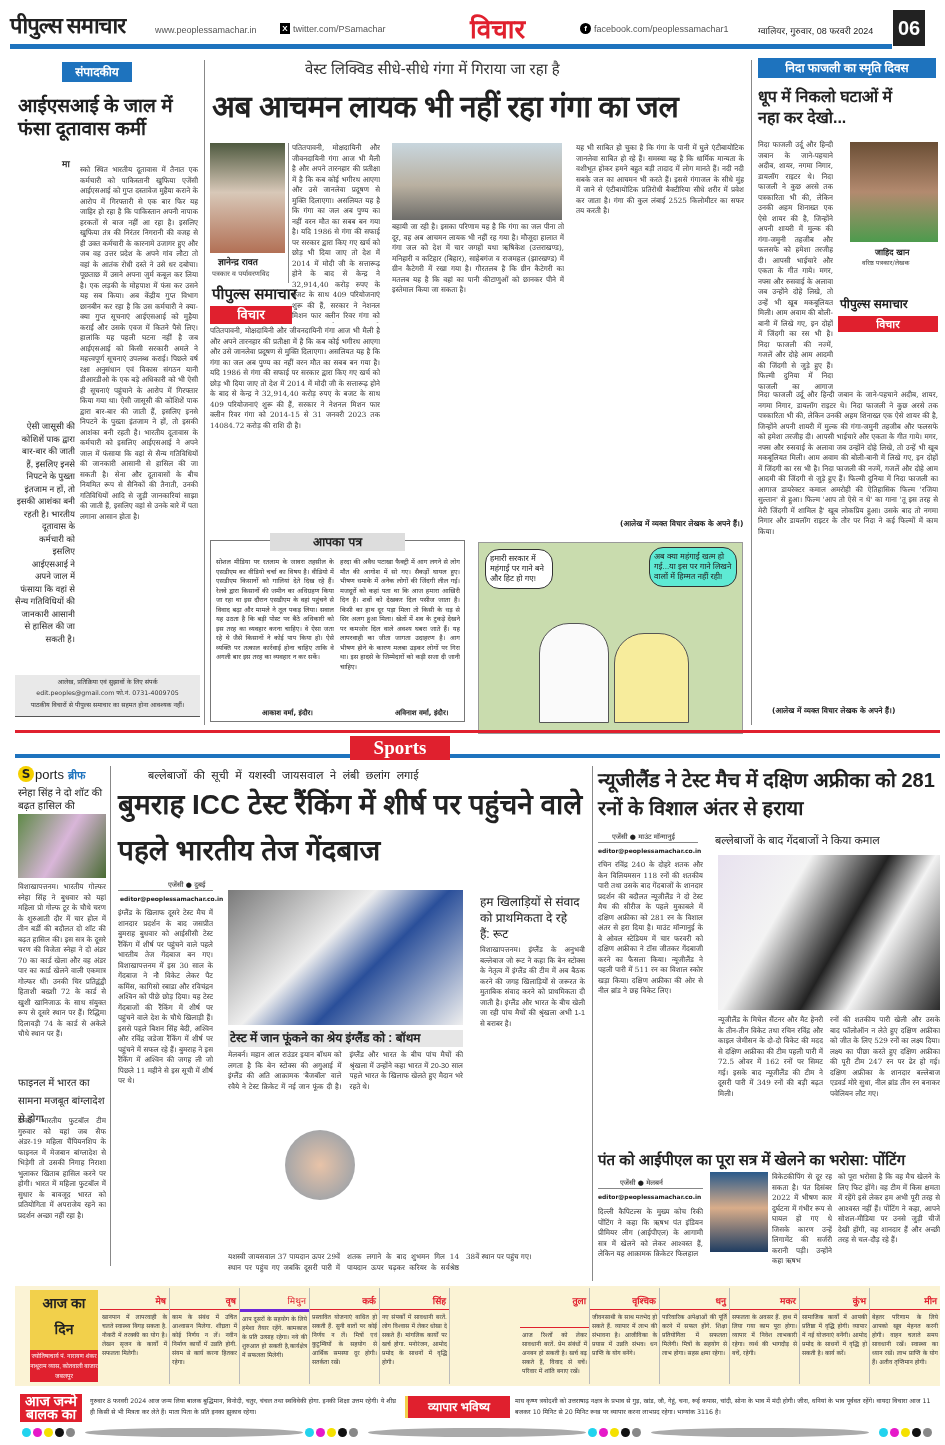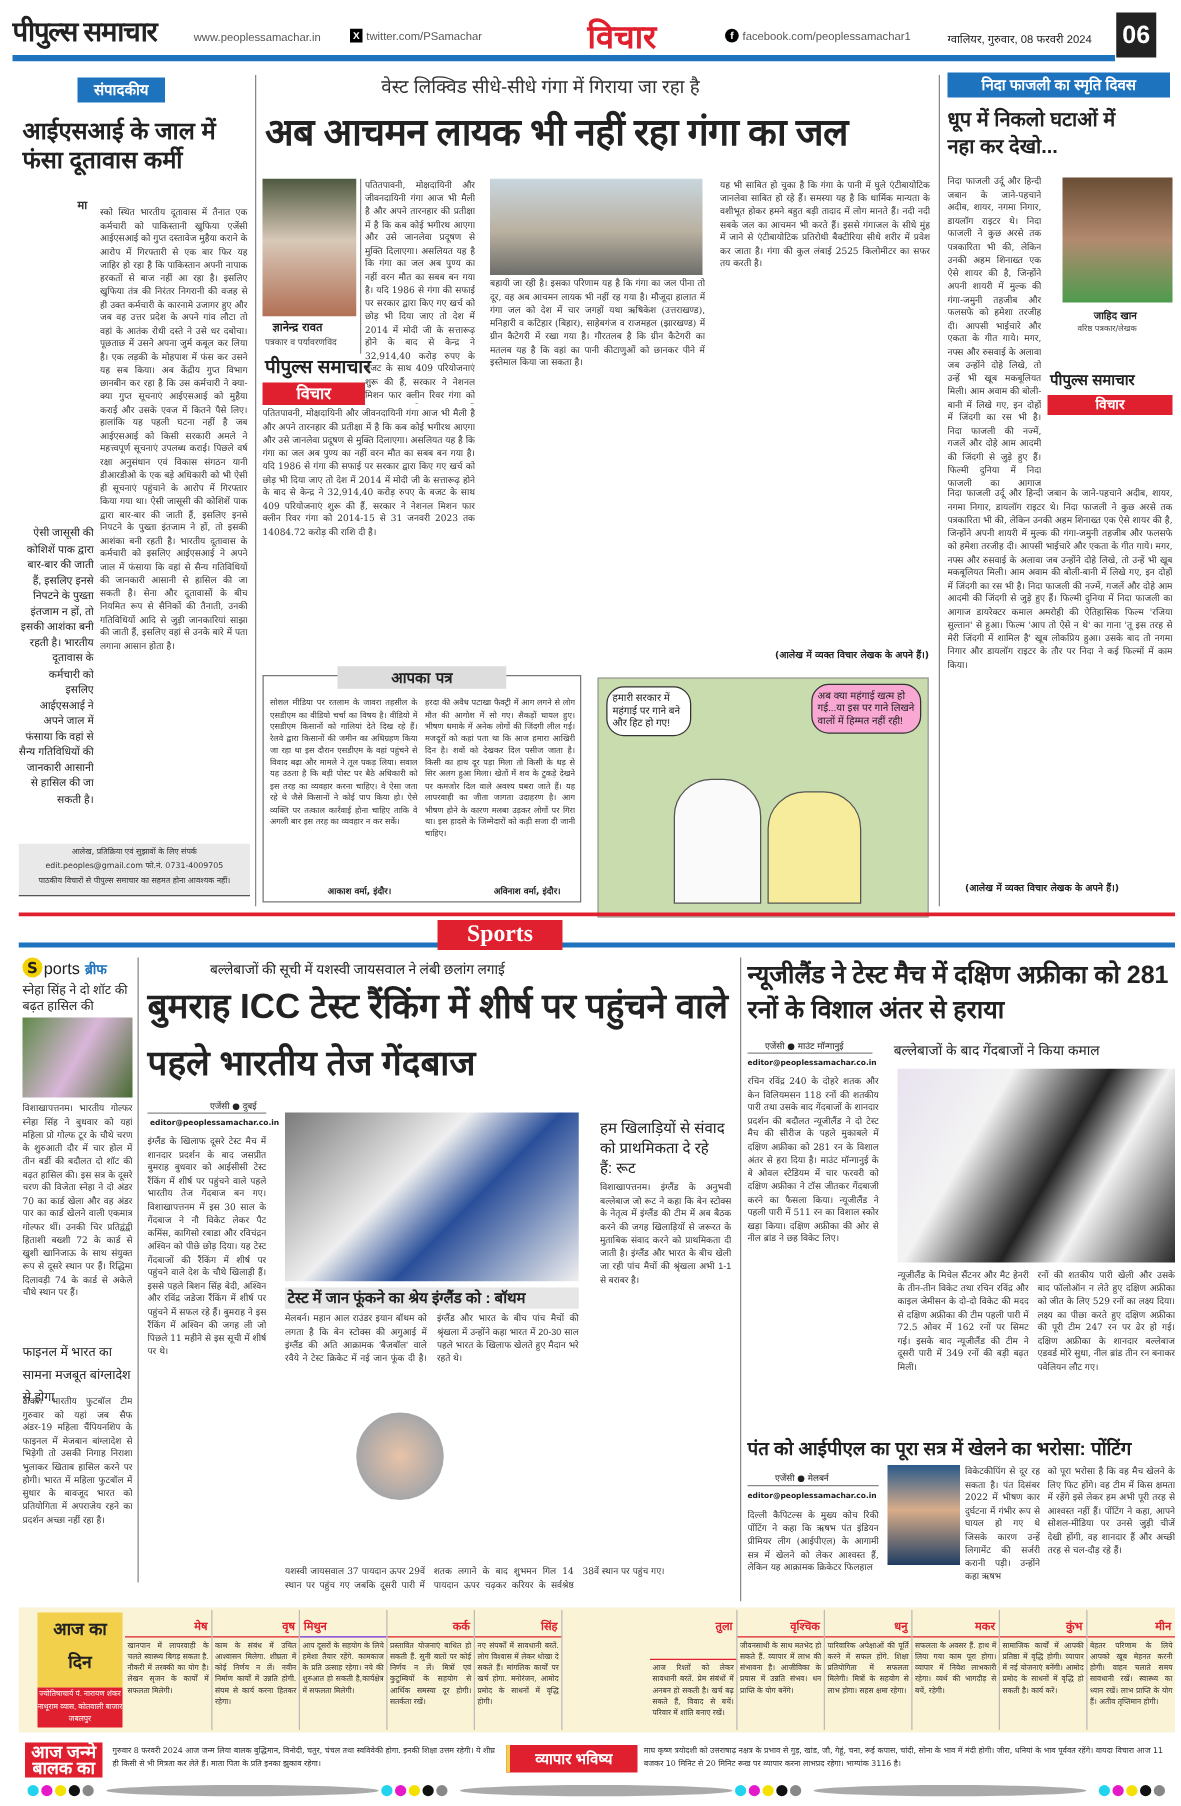--- a/index.html
+++ b/index.html
@@ -68,21 +68,21 @@
 
 <div class="abs" style="left:210px;top:540px;width:255px;height:182px;border:1px solid #777"></div>
 <div class="abs" style="left:270px;top:533px;width:135px;height:18px;background:#ddd;text-align:center;font-size:12px;font-weight:bold;line-height:18px">आपका पत्र</div>
 <div class="abs txt" style="left:216px;top:558px;width:118px;height:150px;font-size:6.5px;line-height:9.5px">सोशल मीडिया पर रतलाम के जावरा तहसील के एसडीएम का वीडियो चर्चा का विषय है। वीडियो में एसडीएम किसानों को गालियां देते दिख रहे हैं। रेलवे द्वारा किसानों की जमीन का अधिग्रहण किया जा रहा था इस दौरान एसडीएम के वहां पहुंचने से विवाद बढ़ा और मामले ने तूल पकड़ लिया। सवाल यह उठता है कि बड़ी पोस्ट पर बैठे अधिकारी को इस तरह का व्यवहार करना चाहिए। वे ऐसा जता रहे थे जैसे किसानों ने कोई पाप किया हो। ऐसे व्यक्ति पर तत्काल कार्रवाई होना चाहिए ताकि वे अगली बार इस तरह का व्यवहार न कर सकें।</div>
 <div class="abs" style="left:262px;top:708px;font-size:7px;font-weight:bold">आकाश वर्मा, इंदौर।</div>
 <div class="abs txt" style="left:340px;top:558px;width:120px;height:150px;font-size:6.5px;line-height:9.5px">हरदा की अवैध पटाखा फैक्ट्री में आग लगने से लोग मौत की आगोश में सो गए। सैकड़ों घायल हुए। भीषण धमाके में अनेक लोगों की जिंदगी लील गई। मजदूरों को कहां पता था कि आज हमारा आखिरी दिन है। शवों को देखकर दिल पसीज जाता है। किसी का हाथ दूर पड़ा मिला तो किसी के धड़ से सिर अलग हुआ मिला। खेतों में शव के टुकड़े देखने पर कमजोर दिल वाले अवश्य घबरा जाते हैं। यह लापरवाही का जीता जागता उदाहरण है। आग भीषण होने के कारण मलबा उड़कर लोगों पर गिरा था। इस हादसे के जिम्मेदारों को कड़ी सजा दी जानी चाहिए।</div>
 <div class="abs" style="left:395px;top:708px;font-size:7px;font-weight:bold">अविनाश वर्मा, इंदौर।</div>
 
 <div class="abs" style="left:478px;top:542px;width:265px;height:192px;background:#c9dcae;border:1px solid #999;overflow:hidden">
   <div style="position:absolute;left:6px;top:6px;width:68px;background:#fff;border:1px solid #333;border-radius:14px;padding:4px;font-size:8px;line-height:10px;font-family:'Liberation Sans',sans-serif">हमारी सरकार में महंगाई पर गाने बने और हिट हो गए!</div>
-  <div style="position:absolute;left:170px;top:4px;width:88px;background:#f9a8d4;border:1px solid #333;border-radius:14px;padding:4px;font-size:8px;line-height:10px;font-family:'Liberation Sans',sans-serif">अब क्या महंगाई खत्म हो गई...या इस पर गाने लिखने वालों में हिम्मत नहीं रही!</div>
+  <div style="position:absolute;left:170px;top:4px;width:88px;background:#5eead4;border:1px solid #333;border-radius:14px;padding:4px;font-size:8px;line-height:10px;font-family:'Liberation Sans',sans-serif">अब क्या महंगाई खत्म हो गई...या इस पर गाने लिखने वालों में हिम्मत नहीं रही!</div>
   <div style="position:absolute;left:60px;top:80px;width:70px;height:100px;background:#fafafa;border-radius:30px 30px 0 0;border:1px solid #555"></div>
   <div style="position:absolute;left:135px;top:90px;width:75px;height:90px;background:#f7ec9c;border-radius:30px 30px 0 0;border:1px solid #555"></div>
 </div>
 
 <div class="abs vline" style="left:751px;top:60px;height:665px"></div>
 <div class="abs tag-blue" style="left:758px;top:58px;width:178px;height:20px;font-size:12px;line-height:20px">निदा फाजली का स्मृति दिवस</div>
 <div class="abs head" style="left:758px;top:86px;width:140px;font-size:16px;line-height:21px">धूप में निकलो घटाओं में नहा कर देखो...</div>
 <div class="abs txt" style="left:758px;top:140px;width:75px;height:250px">निदा फाजली उर्दू और हिन्दी जबान के जाने-पहचाने अदीब, शायर, नगमा निगार, डायलॉग राइटर थे। निदा फाजली ने कुछ अरसे तक पत्रकारिता भी की, लेकिन उनकी अहम शिनाख्त एक ऐसे शायर की है, जिन्होंने अपनी शायरी में मुल्क की गंगा-जमुनी तहजीब और फलसफे को हमेशा तरजीह दी। आपसी भाईचारे और एकता के गीत गाये। मगर, नफ्स और रुसवाई के अलावा जब उन्होंने दोहे लिखे, तो उन्हें भी खूब मकबूलियत मिली। आम अवाम की बोली-बानी में लिखे गए, इन दोहों में जिंदगी का रस भी है। निदा फाजली की नज्में, गजलें और दोहे आम आदमी की जिंदगी से जुड़े हुए हैं। फिल्मी दुनिया में निदा फाजली का आगाज डायरेक्टर कमाल अमरोही की ऐतिहासिक फिल्म 'रजिया सुल्तान' से हुआ। फिल्म 'आप तो ऐसे न थे' का गाना 'तू इस तरह से मेरी जिंदगी में शामिल है' खूब लोकप्रिय हुआ। उसके बाद तो नगमा निगार और डायलॉग राइटर के तौर पर निदा ने कई फिल्मों में काम किया।</div>
 <div class="abs photo" style="left:850px;top:142px;width:88px;height:100px;background:linear-gradient(180deg,#6a4e35,#b38a6f 50%,#4d9b4d)"></div>
 <div class="abs" style="left:875px;top:246px;font-size:8px;font-weight:bold">जाहिद खान</div>
@@ -101,21 +101,21 @@
   <span style="font-family:'Liberation Sans',sans-serif">ports</span>
   <span style="font-weight:bold;color:#1e73be;font-size:11px;margin-left:3px">ब्रीफ</span>
 </div>
 <div class="abs head" style="left:18px;top:786px;width:90px;font-size:10px;line-height:13px;font-weight:normal">स्नेहा सिंह ने दो शॉट की बढ़त हासिल की</div>
 <div class="abs photo" style="left:18px;top:814px;width:88px;height:64px;background:linear-gradient(120deg,#5f8a48,#d9b6d9 50%,#486b32)"></div>
 <div class="abs txt" style="left:18px;top:882px;width:88px;height:184px">विशाखापत्तनम। भारतीय गोल्फर स्नेहा सिंह ने बुधवार को यहां महिला प्रो गोल्फ टूर के चौथे चरण के शुरुआती दौर में चार होल में तीन बर्डी की बदौलत दो शॉट की बढ़त हासिल की। इस सत्र के दूसरे चरण की विजेता स्नेहा ने दो अंडर 70 का कार्ड खेला और वह अंडर पार का कार्ड खेलने वाली एकमात्र गोल्फर थीं। उनकी चिर प्रतिद्वंद्वी हिताशी बख्शी 72 के कार्ड से खुशी खानिजाऊ के साथ संयुक्त रूप से दूसरे स्थान पर हैं। रिद्धिमा दिलावड़ी 74 के कार्ड से अकेले चौथे स्थान पर हैं।</div>
 <div class="abs head" style="left:18px;top:1074px;width:90px;font-size:10px;line-height:18px;font-weight:normal">फाइनल में भारत का सामना मजबूत बांग्लादेश से होगा</div>
 <div class="abs txt" style="left:18px;top:1116px;width:88px;height:150px">ढाका। भारतीय फुटबॉल टीम गुरुवार को यहां जब सैफ अंडर-19 महिला चैंपियनशिप के फाइनल में मेजबान बांग्लादेश से भिड़ेगी तो उसकी निगाह निराशा भुलाकर खिताब हासिल करने पर होगी। भारत में महिला फुटबॉल में सुधार के बावजूद भारत को प्रतियोगिता में अपराजेय रहने का प्रदर्शन अच्छा नहीं रहा है।</div>
 <div class="abs vline" style="left:110px;top:766px;height:500px"></div>
 
-<div class="abs" style="left:168px;top:767px;font-size:11px;font-family:Liberation Serif, serif;color:#222">बल्लेबाजों की सूची में यशस्वी जायसवाल ने लंबी छलांग लगाई</div>
+<div class="abs" style="left:148px;top:767px;font-size:11px;font-family:Liberation Mono, monospace;color:#222">बल्लेबाजों की सूची में यशस्वी जायसवाल ने लंबी छलांग लगाई</div>
 <div class="abs head" style="left:118px;top:782px;width:475px;font-size:28px;line-height:46px">बुमराह ICC टेस्ट रैंकिंग में शीर्ष पर पहुंचने वाले पहले भारतीय तेज गेंदबाज</div>
 <div class="abs" style="left:168px;top:880px;font-size:7px">एजेंसी ● दुबई</div>
 <div class="abs hline" style="left:118px;top:890px;width:95px"></div>
 <div class="abs" style="left:120px;top:895px;font-size:6px;font-weight:bold">editor@peoplessamachar.co.in</div>
 <div class="abs txt" style="left:118px;top:908px;width:95px;height:340px">इंग्लैंड के खिलाफ दूसरे टेस्ट मैच में शानदार प्रदर्शन के बाद जसप्रीत बुमराह बुधवार को आईसीसी टेस्ट रैंकिंग में शीर्ष पर पहुंचने वाले पहले भारतीय तेज गेंदबाज बन गए। विशाखापत्तनम में इस 30 साल के गेंदबाज ने नौ विकेट लेकर पैट कमिंस, कागिसो रबाडा और रविचंद्रन अश्विन को पीछे छोड़ दिया। यह टेस्ट गेंदबाजों की रैंकिंग में शीर्ष पर पहुंचने वाले देश के चौथे खिलाड़ी हैं। इससे पहले बिशन सिंह बेदी, अश्विन और रविंद्र जडेजा रैंकिंग में शीर्ष पर पहुंचने में सफल रहे हैं। बुमराह ने इस रैंकिंग में अश्विन की जगह ली जो पिछले 11 महीने से इस सूची में शीर्ष पर थे।</div>
 <div class="abs photo" style="left:228px;top:890px;width:235px;height:135px;background:linear-gradient(135deg,#7a7a7a,#efefef 40%,#2a4f9a 60%,#efefef)"></div>
 <div class="abs head" style="left:228px;top:1030px;width:235px;font-size:12px;background:#e6e6e6;padding:2px">टेस्ट में जान फूंकने का श्रेय इंग्लैंड को : बॉथम</div>
 <div class="abs txt" style="left:228px;top:1050px;width:235px;height:200px;column-count:2;column-gap:8px;font-family:'Liberation Sans',sans-serif">मेलबर्न। महान आल राउंडर इयान बॉथम को लगता है कि बेन स्टोक्स की अगुआई में इंग्लैंड की अति आक्रामक 'बैजबॉल' वाले रवैये ने टेस्ट क्रिकेट में नई जान फूंक दी है। इंग्लैंड और भारत के बीच पांच मैचों की श्रृंखला में उन्होंने कहा भारत में 20-30 साल पहले भारत के खिलाफ खेलते हुए मैदान भरे रहते थे।</div>
 <div class="abs photo" style="left:285px;top:1130px;width:70px;height:70px;border-radius:50%;background:radial-gradient(circle,#e8c3a8,#8a9aa8)"></div>
 <div class="abs txt" style="left:228px;top:1252px;width:350px;height:30px;column-count:3">यशस्वी जायसवाल 37 पायदान ऊपर 29वें स्थान पर पहुंच गए जबकि दूसरी पारी में शतक लगाने के बाद शुभमन गिल 14 पायदान ऊपर चढ़कर करियर के सर्वश्रेष्ठ 38वें स्थान पर पहुंच गए।</div>
@@ -151,21 +151,21 @@
 <div class="abs" style="left:100px;top:1288px;width:840px;height:96px">
   <div class="rashi-cell" style="left:0;width:70px">
       <div style="font-size:9px;color:#e0202e;font-weight:bold;text-align:right;padding:6px 3px 2px;border-bottom:1px solid #e0202e">मेष</div>
       <div class="txt" style="padding:2px;height:66px;font-size:6px;line-height:9px">खानपान में लापरवाही के चलते स्वास्थ्य बिगड़ सकता है. नौकरी में तरक्की का योग है। लेखन सृजन के कार्यों में सफलता मिलेगी।</div>
     </div>
   <div class="rashi-cell" style="left:70px;width:70px">
       <div style="font-size:9px;color:#e0202e;font-weight:bold;text-align:right;padding:6px 3px 2px;border-bottom:1px solid #e0202e">वृष</div>
       <div class="txt" style="padding:2px;height:66px;font-size:6px;line-height:9px">काम के संबंध में उचित आश्वासन मिलेगा. शीघ्रता में कोई निर्णय न लें। नवीन निर्माण कार्यों में उन्नति होगी. संयम से कार्य करना हितकर रहेगा।</div>
     </div>
   <div class="rashi-cell" style="left:140px;width:70px">
-      <div style="font-size:9px;color:#e0202e;font-weight:bold;text-align:left;padding:6px 3px 2px;border-bottom:1px solid #6d28d9">मिथुन</div>
+      <div style="font-size:9px;color:#e0202e;font-weight:normal;text-align:right;padding:6px 3px 2px;border-bottom:3px solid #6d28d9">मिथुन</div>
       <div class="txt" style="padding:2px;height:66px;font-size:6px;line-height:9px">आप दूसरों के सहयोग के लिये हमेशा तैयार रहेंगे. कामकाज के प्रति उत्साह रहेगा। नये की शुरुआत हो सकती है,कार्यक्षेत्र में सफलता मिलेगी।</div>
     </div>
   <div class="rashi-cell" style="left:210px;width:70px">
       <div style="font-size:9px;color:#e0202e;font-weight:bold;text-align:right;padding:6px 3px 2px;border-bottom:1px solid #e0202e">कर्क</div>
       <div class="txt" style="padding:2px;height:66px;font-size:6px;line-height:9px">प्रस्तावित योजनाएं बाधित हो सकती हैं. सुनी बातों पर कोई निर्णय न लें। मित्रों एवं कुटुम्बियों के सहयोग से आर्थिक समस्या दूर होगी। सतर्कता रखें।</div>
     </div>
   <div class="rashi-cell" style="left:280px;width:70px">
       <div style="font-size:9px;color:#e0202e;font-weight:bold;text-align:right;padding:6px 3px 2px;border-bottom:1px solid #e0202e">सिंह</div>
       <div class="txt" style="padding:2px;height:66px;font-size:6px;line-height:9px">नए संपर्कों में सावधानी बरतें. लोग विश्वास में लेकर धोखा दे सकते हैं। मांगलिक कार्यों पर खर्च होगा. मनोरंजन, आमोद प्रमोद के साधनों में वृद्धि होगी।</div>
     </div>

